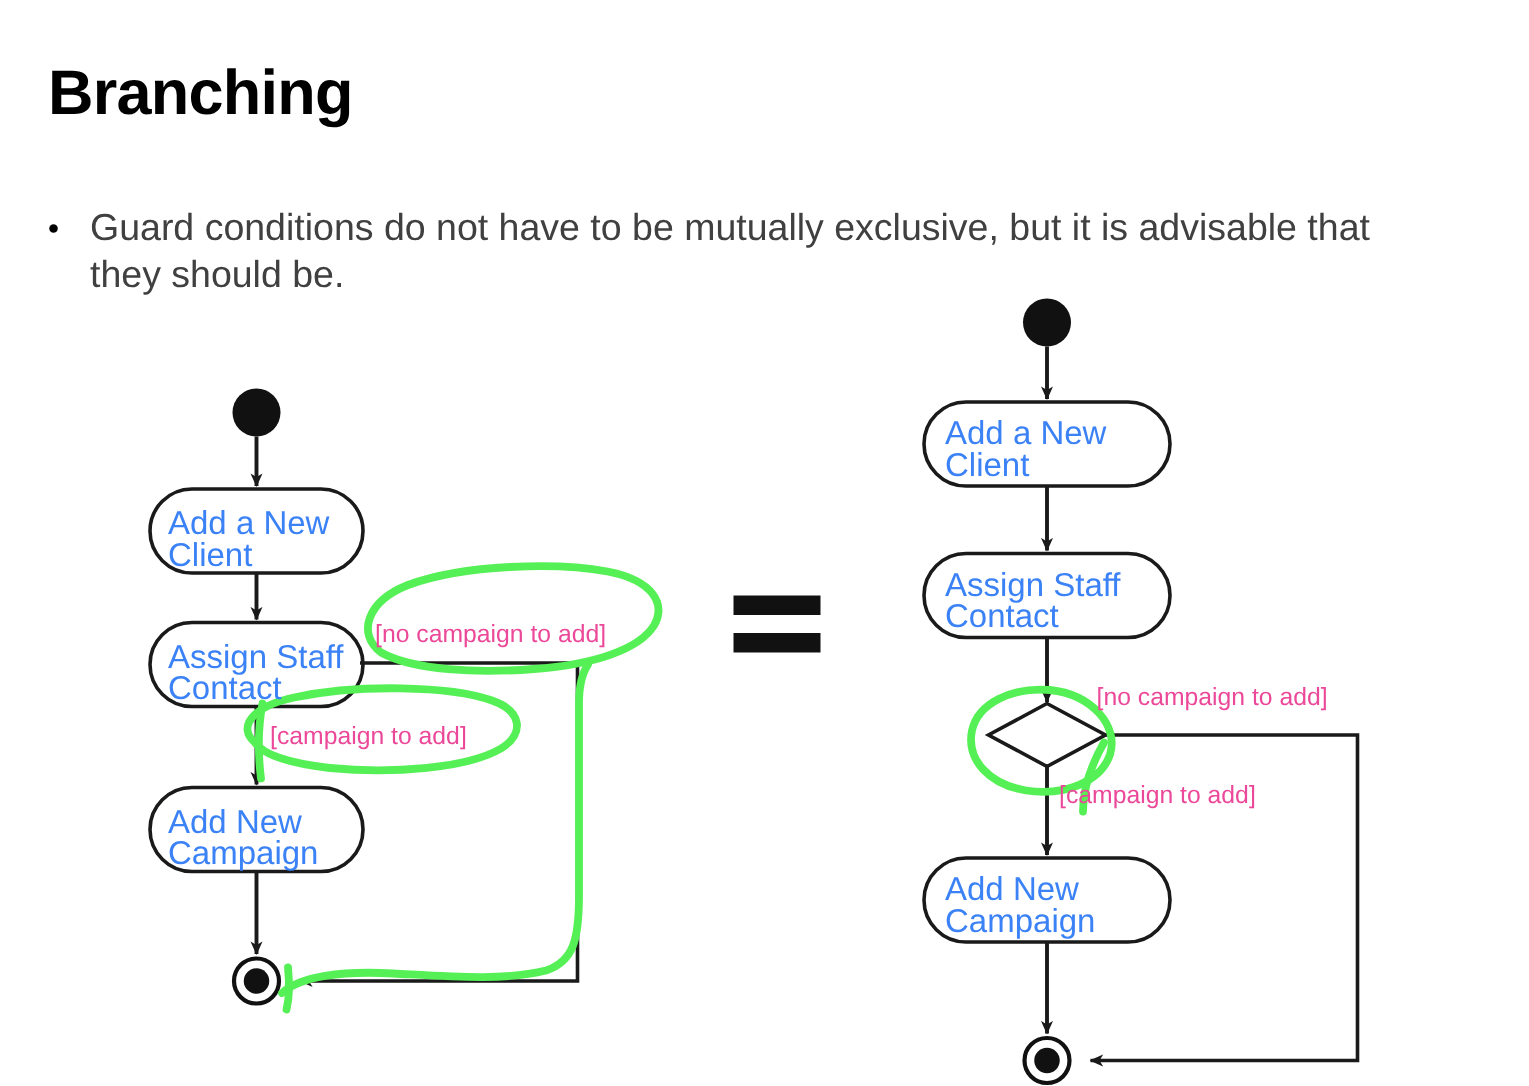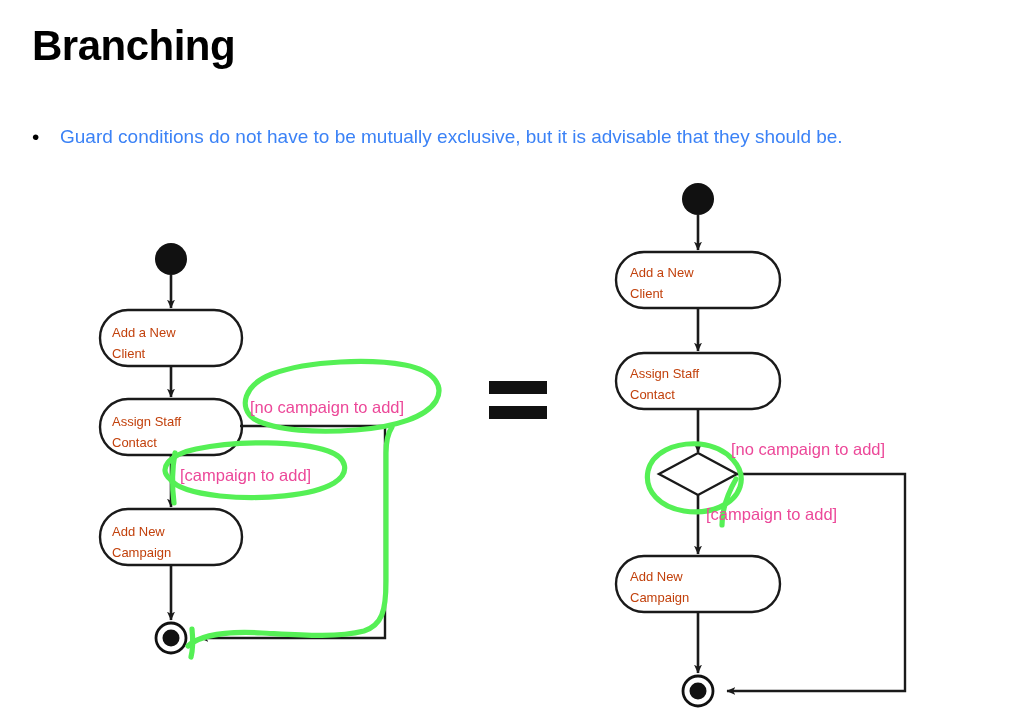--- a/index.html
+++ b/index.html
@@ -10,21 +10,21 @@
   body {
     width: 1019px;
     height: 724px;
     position: relative;
     overflow: hidden;
     font-family: "Liberation Sans", sans-serif;
     color: #000000;
   }
   #slide {
     position: absolute;
-    left: 0; top: 1px;
+    left: 0; top: 17px;
     width: 1019px;
     height: 668px;
     background: #ffffff;
   }
   .title {
     position: absolute;
     left: 32px;
     top: 22px;
     font-size: 42px;
     font-weight: bold;
@@ -44,36 +44,36 @@
   .bullet-mark {
     width: 28px;
     flex: 0 0 28px;
     font-size: 21px;
     line-height: 31px;
     text-align: left;
     color: #000000;
   }
   .bullet-text {
     flex: 1 1 auto;
-    font-size: 19px;
+    font-size: 25px;
     line-height: 31px;
-    color: #3b82f6;
+    color: #404040;
   }
   #diagram-layer {
     position: absolute;
     left: 0;
     top: 0;
     width: 1019px;
     height: 724px;
   }
   .node-label {
     position: absolute;
-    font-size: 13px;
+    font-size: 22px;
     line-height: 21px;
-    color: #c2410c;
+    color: #3b82f6;
     white-space: pre-line;
     pointer-events: none;
   }
   .guard-label {
     position: absolute;
     font-size: 16.5px;
     line-height: 20px;
     color: #ec4899;
     white-space: nowrap;
     pointer-events: none;

